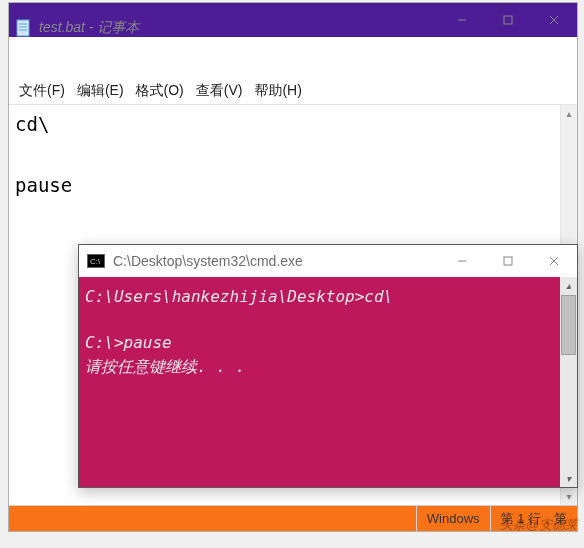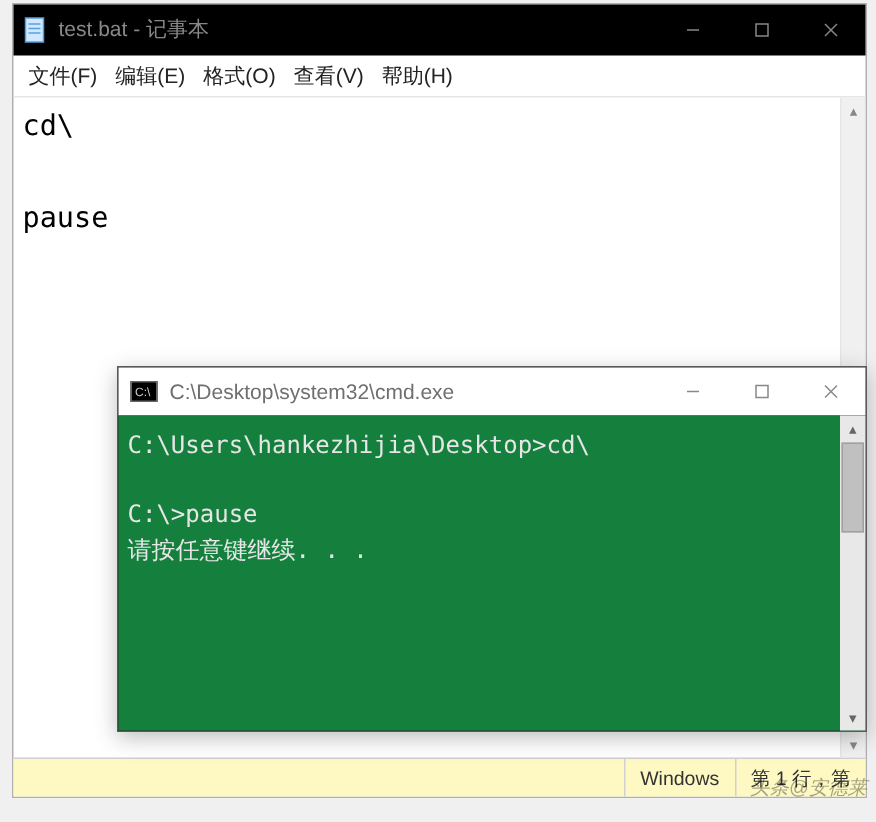--- a/index.html
+++ b/index.html
@@ -19,26 +19,27 @@
       top: 2px;
       width: 570px;
       height: 530px;
       background: #fff;
       border: 1px solid #b0b0b0;
       display: flex;
       flex-direction: column;
     }
     .notepad .titlebar {
       height: 34px;
-      background: #000000;
-      display: flex;
-      align-items: center;
+      background: #4c1d95;
+      display: flex;
+      align-items: flex-end;
       padding-left: 6px;
       color: #888;
       font-size: 14px;
+      font-style: italic;
     }
     .notepad .titlebar .app-icon {
       width: 18px; height: 18px; margin-right: 6px;
     }
     .notepad .win-controls {
       margin-left: auto;
       display: flex;
       height: 100%;
     }
     .notepad .win-controls div {
@@ -50,20 +51,21 @@
     }
     .notepad .menubar {
       height: 28px;
       display: flex;
       align-items: center;
       gap: 12px;
       padding-left: 10px;
       font-size: 14px;
       color: #222;
       border-bottom: 1px solid #e5e5e5;
+      margin-top: 40px;
     }
     .notepad .editor-wrap {
       flex: 1;
       display: flex;
       position: relative;
       overflow: hidden;
     }
     .notepad .editor {
       flex: 1;
       padding: 4px 6px;
@@ -85,21 +87,21 @@
     .notepad .scrollbar-v .track { flex: 1; }
 
     .notepad .statusbar {
       height: 26px;
       border-top: 1px solid #d0d0d0;
       display: flex;
       align-items: center;
       justify-content: flex-end;
       font-size: 13px;
       color: #333;
-      background: #fef9c3;
+      background: #f97316;
     }
     .notepad .statusbar .cell {
       padding: 0 10px;
       border-left: 1px solid #d0d0d0;
       height: 100%;
       display: flex;
       align-items: center;
     }
 
     
@@ -131,21 +133,22 @@
     }
     .cmd .win-controls { margin-left:auto; display:flex; height:100%; }
     .cmd .win-controls div {
       width: 46px;
       display: flex; align-items:center; justify-content:center;
       color: #888;
     }
     .cmd .terminal-wrap {
       flex: 1;
       display: flex;
-      background: #15803d;
+      background: #be185d;
+      font-style: italic;
     }
     .cmd .terminal {
       flex: 1;
       padding: 8px 6px;
       font-family: "NSimSun","SimSun",Consolas,monospace;
       font-size: 16px;
       line-height: 1.45;
       color: #e6e6e6;
       white-space: pre;
     }

